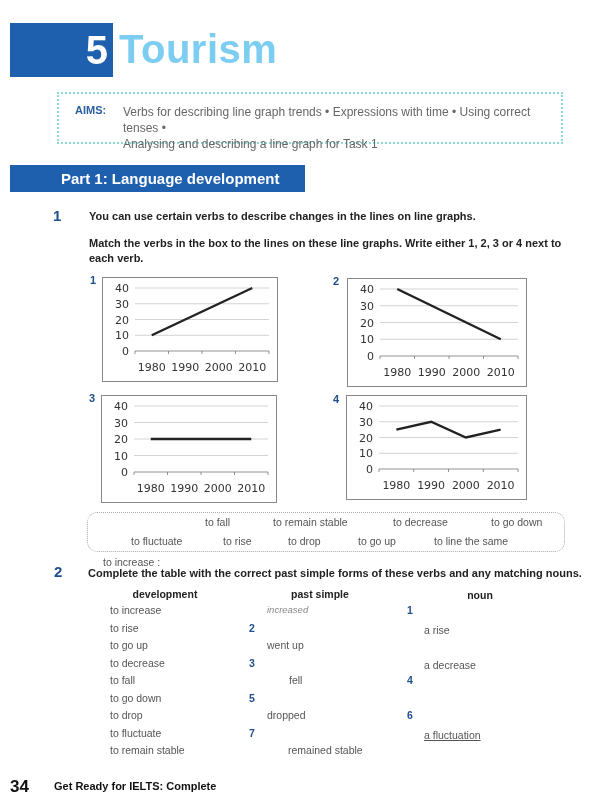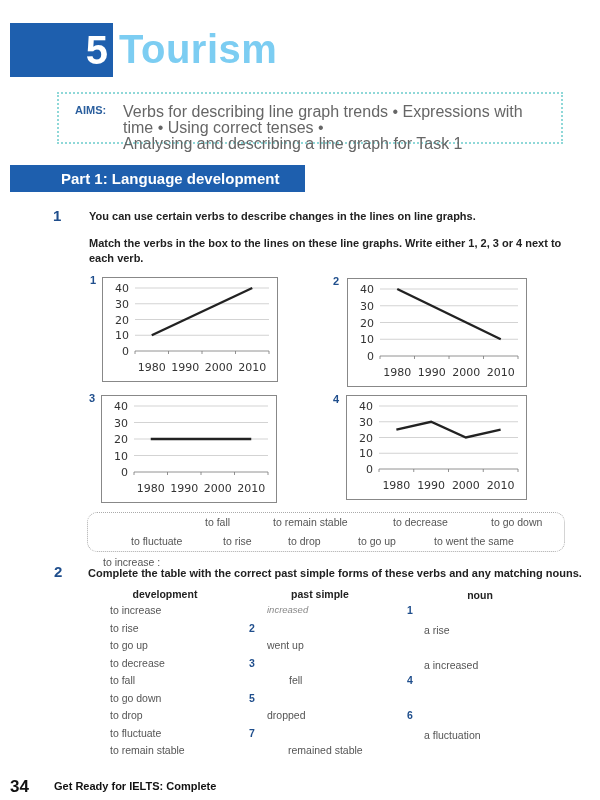--- a/index.html
+++ b/index.html
@@ -5,21 +5,21 @@
   html, body { margin: 0; padding: 0; }
   body { width: 600px; height: 800px; position: relative; background: #ffffff; overflow: hidden;
          font-family: "Liberation Sans", sans-serif; color: #222; }
   .abs { position: absolute; }
   .chap-box { left: 10px; top: 23px; width: 103px; height: 54px; background: #1e5fae; }
   .chap-num { left: 10px; top: 23px; width: 98px; height: 54px; color: #fff; font-weight: bold;
               font-size: 40px; text-align: right; line-height: 54px; }
   .chap-title { left: 119px; top: 22px; color: #7ccdf2; font-weight: bold; font-size: 40px; line-height: 54px; letter-spacing: 0.5px; }
   .aims { left: 57px; top: 92px; width: 506px; height: 52px; border: 2px dotted #8fd8d8; box-sizing: border-box; }
   .aims-label { left: 75px; top: 104px; color: #2b5f9e; font-weight: bold; font-size: 11px; }
-  .aims-text { left: 123px; top: 104px; width: 420px; font-size: 16px; color: #666; line-height: 16px; }
+  .aims-text { left: 123px; top: 104px; width: 420px; font-size: 12px; color: #666; line-height: 16px; }
   .part-banner { left: 10px; top: 165px; width: 295px; height: 27px; background: #1e5fae; }
   .part-title { left: 61px; top: 165px; color: #fff; font-weight: bold; font-size: 15px; line-height: 27px; }
   .ex-num { color: #1f4e8c; font-weight: bold; font-size: 15px; }
   .instr { font-size: 11px; color: #222; font-weight: bold; }
   .instr2 { font-size: 11px; color: #222; font-weight: bold; line-height: 15px; width: 480px; }
   .gnum { color: #1f4e8c; font-weight: bold; font-size: 11px; }
   .graph { border: 1px solid #888; background: #fff; box-sizing: border-box; }
   .graph svg { position: absolute; left: 0; top: 0; }
   .verbbox { left: 87px; top: 512px; width: 478px; height: 40px; border: 1px dotted #aaa; border-radius: 10px; box-sizing: border-box; }
   .verb { font-size: 10.5px; color: #555; }
@@ -160,21 +160,21 @@
 <div class="abs verbbox"></div>
 <div class="abs verb" style="left:103px; top:516px;margin-top:40px;">to increase :</div>
 <div class="abs verb" style="left:205px; top:516px;">to fall</div>
 <div class="abs verb" style="left:273px; top:516px;">to remain stable</div>
 <div class="abs verb" style="left:393px; top:516px;">to decrease</div>
 <div class="abs verb" style="left:491px; top:516px;">to go down</div>
 <div class="abs verb" style="left:131px; top:535px;">to fluctuate</div>
 <div class="abs verb" style="left:223px; top:535px;">to rise</div>
 <div class="abs verb" style="left:288px; top:535px;">to drop</div>
 <div class="abs verb" style="left:358px; top:535px;">to go up</div>
-<div class="abs verb" style="left:434px; top:535px;">to went the same</div>
+<div class="abs verb" style="left:434px; top:535px;">to line the same</div>
 
 <div class="abs ex-num" style="left:54px; top:563px;">2</div>
 <div class="abs instr" style="left:88px; top:567px;">Complete the table with the correct past simple forms of these verbs and any matching nouns.</div>
 
 <div class="abs th" style="left:125px; top:588px; width:80px;">development</div>
 <div class="abs th" style="left:270px; top:588px; width:100px;">past simple</div>
 <div class="abs th" style="left:450px; top:589px; width:60px;">noun</div>
 
 <div id="table-rows">
     <div class="abs td" style="left: 110px; top: 604px; width: 110px;">to increase</div>
@@ -189,41 +189,41 @@
     <div class="abs tdl" style="left: 424px; top: 624px;">a rise</div>
     <div class="abs td" style="left: 110px; top: 639px; width: 110px;">to go up</div>
     <div class="abs blank" style="left: 249px; top: 639px;"></div>
     <div class="abs tdl" style="left: 267px; top: 639px;">went up</div>
     <div class="abs blank" style="left: 407px; top: 639px;"></div>
     <div class="abs tdl" style="left: 424px; top: 641px;"></div>
     <div class="abs td" style="left: 110px; top: 657px; width: 110px;">to decrease</div>
     <div class="abs blank" style="left: 249px; top: 657px;">3</div>
     <div class="abs tdl" style="left: 267px; top: 657px;"></div>
     <div class="abs blank" style="left: 407px; top: 657px;"></div>
-    <div class="abs tdl" style="left: 424px; top: 659px;">a increased</div>
+    <div class="abs tdl" style="left: 424px; top: 659px;">a decrease</div>
     <div class="abs td" style="left: 110px; top: 674px; width: 110px;">to fall</div>
     <div class="abs blank" style="left: 249px; top: 674px;"></div>
     <div class="abs tdl" style="left: 267px; top: 674px; margin-left: 22px;">fell</div>
     <div class="abs blank" style="left: 407px; top: 674px;">4</div>
     <div class="abs tdl" style="left: 424px; top: 676px;"></div>
     <div class="abs td" style="left: 110px; top: 692px; width: 110px;">to go down</div>
     <div class="abs blank" style="left: 249px; top: 692px;">5</div>
     <div class="abs tdl" style="left: 267px; top: 692px;"></div>
     <div class="abs blank" style="left: 407px; top: 692px;"></div>
     <div class="abs tdl" style="left: 424px; top: 694px;"></div>
     <div class="abs td" style="left: 110px; top: 709px; width: 110px;">to drop</div>
     <div class="abs blank" style="left: 249px; top: 709px;"></div>
     <div class="abs tdl" style="left: 267px; top: 709px;">dropped</div>
     <div class="abs blank" style="left: 407px; top: 709px;">6</div>
     <div class="abs tdl" style="left: 424px; top: 711px;"></div>
     <div class="abs td" style="left: 110px; top: 727px; width: 110px;">to fluctuate</div>
     <div class="abs blank" style="left: 249px; top: 727px;">7</div>
     <div class="abs tdl" style="left: 267px; top: 727px;"></div>
     <div class="abs blank" style="left: 407px; top: 727px;"></div>
-    <div class="abs tdl" style="left: 424px; top: 729px;">a fluctuation</div>
+    <div class="abs tdl" style="left: 424px; top: 729px; text-decoration: underline;">a fluctuation</div>
     <div class="abs td" style="left: 110px; top: 744px; width: 110px;">to remain stable</div>
     <div class="abs blank" style="left: 249px; top: 744px;"></div>
     <div class="abs tdl" style="left: 288px; top: 744px; text-align: center;">remained stable</div>
     <div class="abs blank" style="left: 407px; top: 744px;"></div>
     <div class="abs tdl" style="left: 424px; top: 746px;"></div>
   </div>
 
 <div class="abs footer-num">34</div>
 <div class="abs footer-title">Get Ready for IELTS: Complete</div>
 

